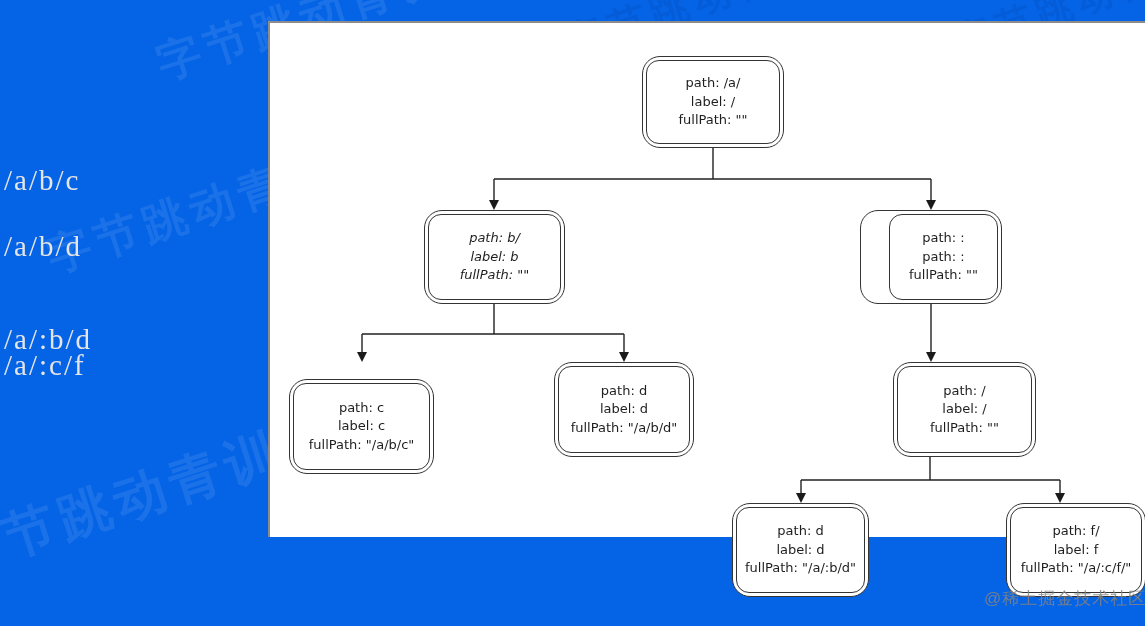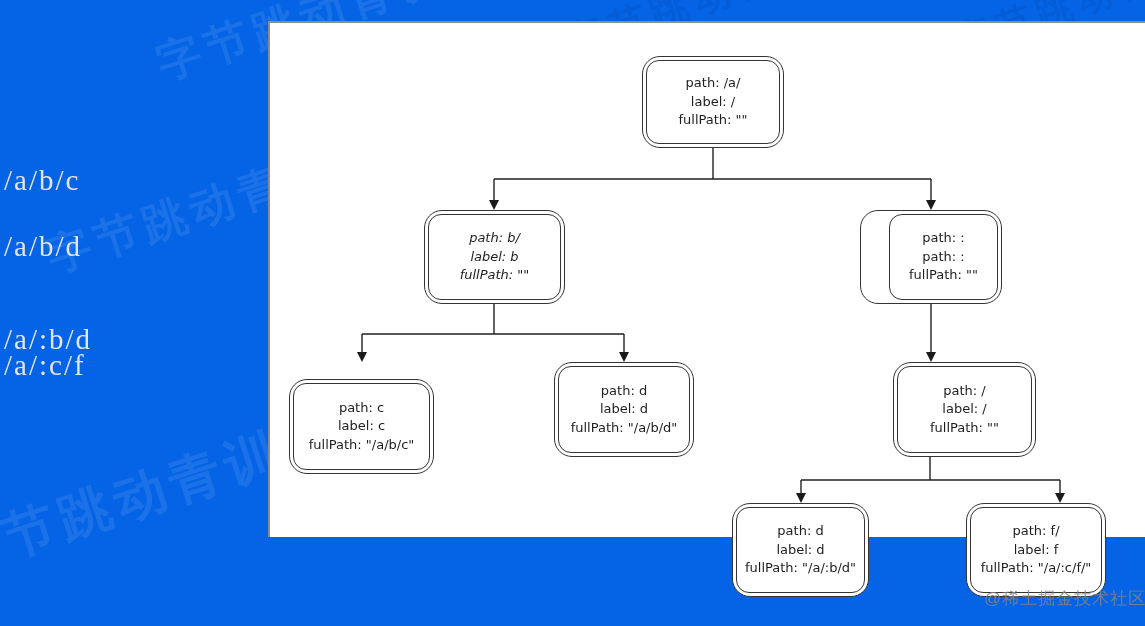--- a/index.html
+++ b/index.html
@@ -173,21 +173,21 @@
   </div>
 
   <div class="node" style="left:462px; top:480px; width:137px; height:94px;">
     <div class="node-inner">
       <div class="node-line">path: d</div>
       <div class="node-line">label: d</div>
       <div class="node-line">fullPath: "/a/:b/d"</div>
     </div>
   </div>
 
-  <div class="node" style="left:696px; top:480px; width:140px; height:94px;">
+  <div class="node" style="left:736px; top:480px; width:140px; height:94px;">
     <div class="node-inner">
       <div class="node-line">path: f/</div>
       <div class="node-line">label: f</div>
       <div class="node-line">fullPath: "/a/:c/f/"</div>
     </div>
   </div>
 
 </div>
 
 <div class="credit">@稀土掘金技术社区</div>

